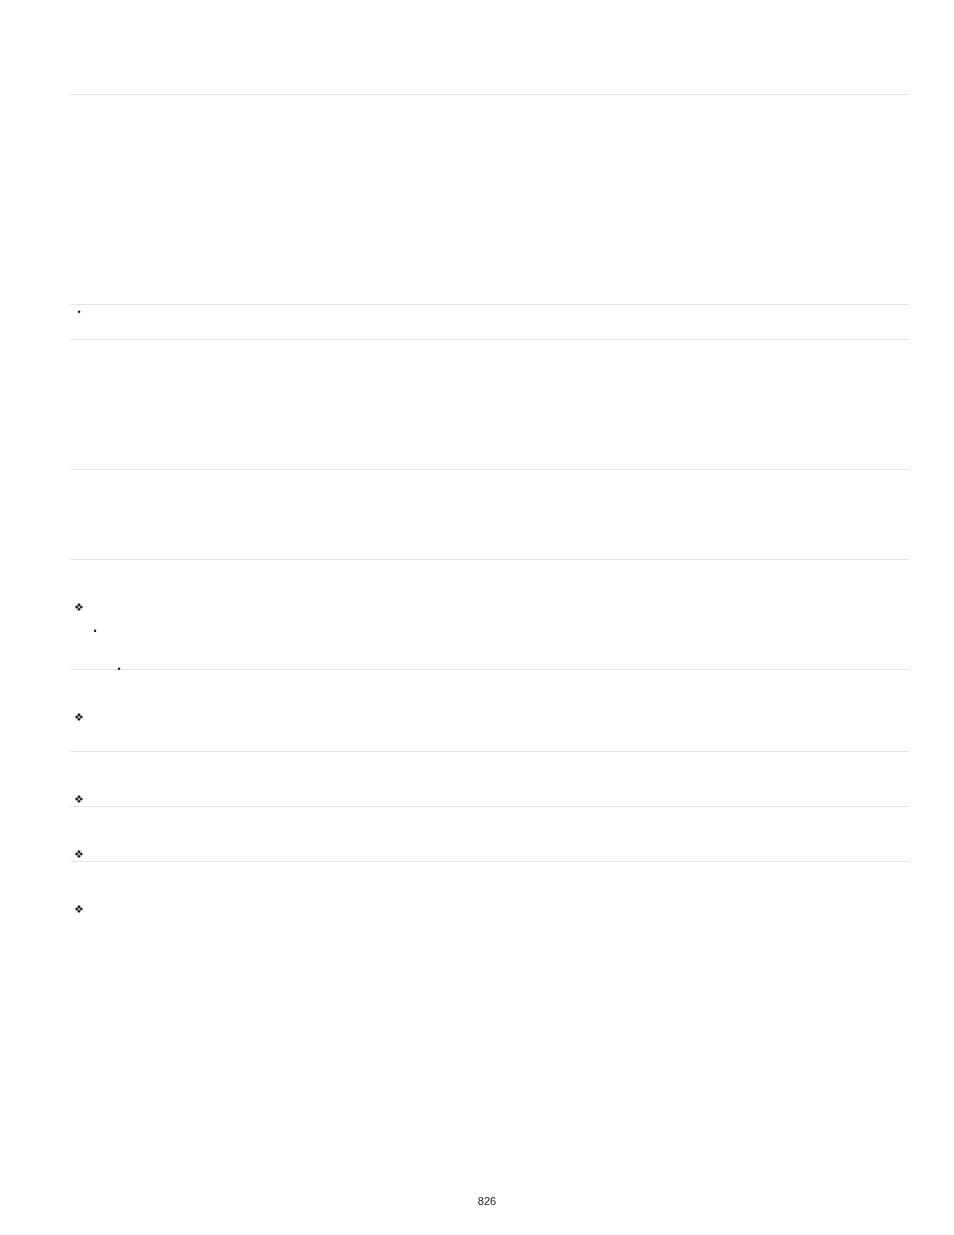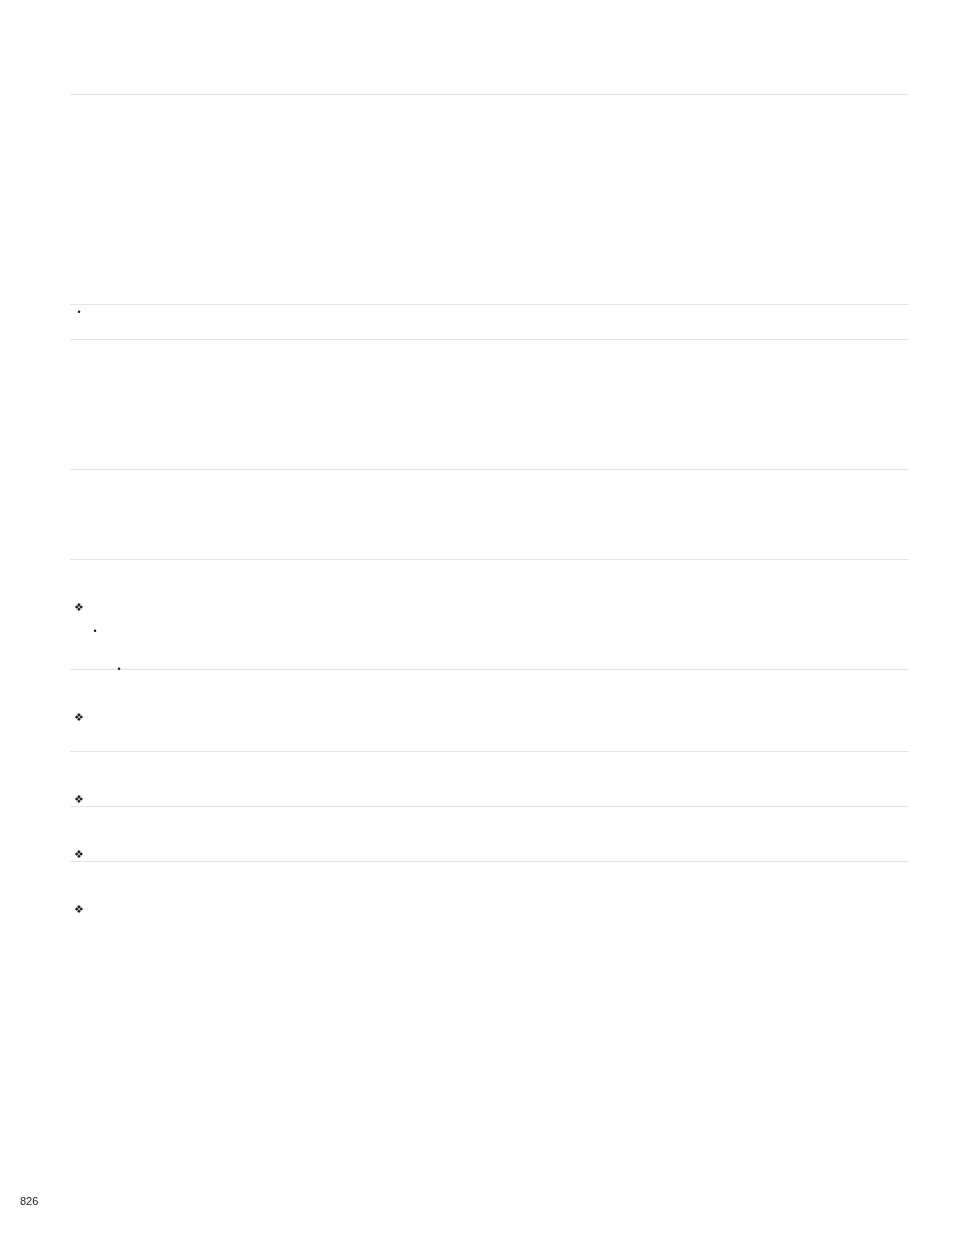--- a/index.html
+++ b/index.html
@@ -65,21 +65,21 @@
   .mid2 { height: 90px; }
   .blk1 { height: 110px; }
   .s100 { height: 82px; }
   .s66 { height: 40px; }
   .s68 { height: 42px; }
   .page-number {
     position: absolute;
     bottom: 28px;
     left: 0;
     right: 0;
-    text-align: left;
+    text-align: center;
     font-size: 11px;
     color: #1a1a1a;
     padding-left: 20px;
   }
 </style>
 </head>
 <body>
 
 <div class="page">
 

